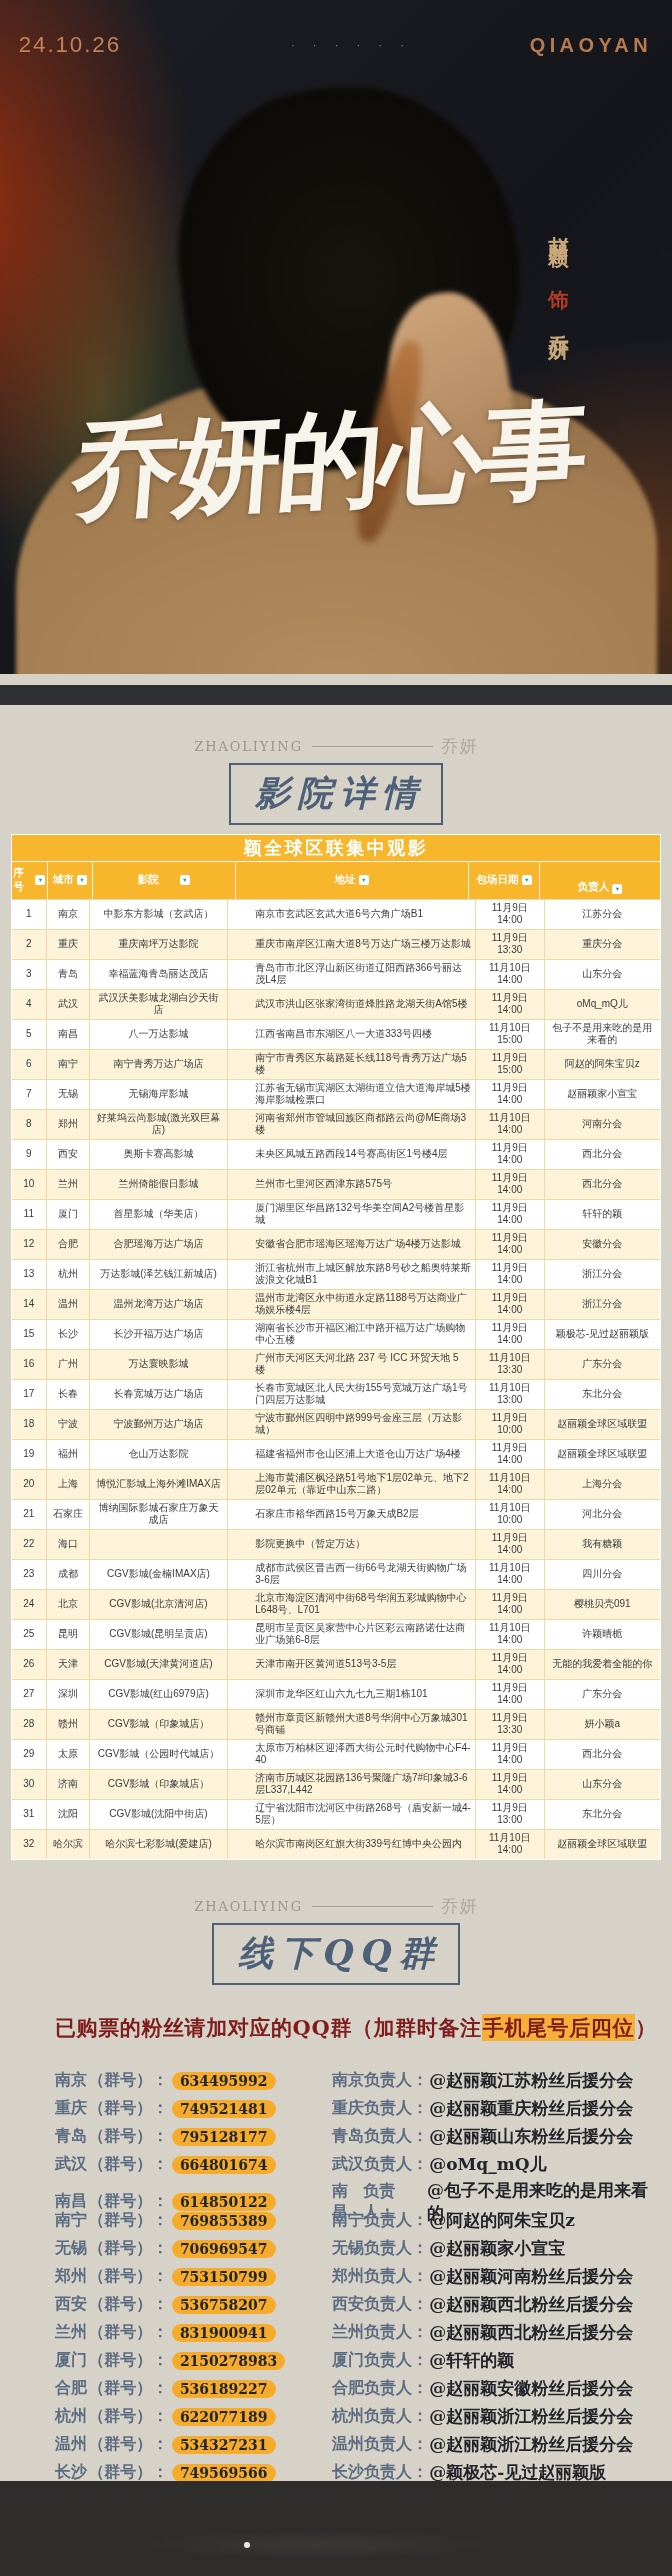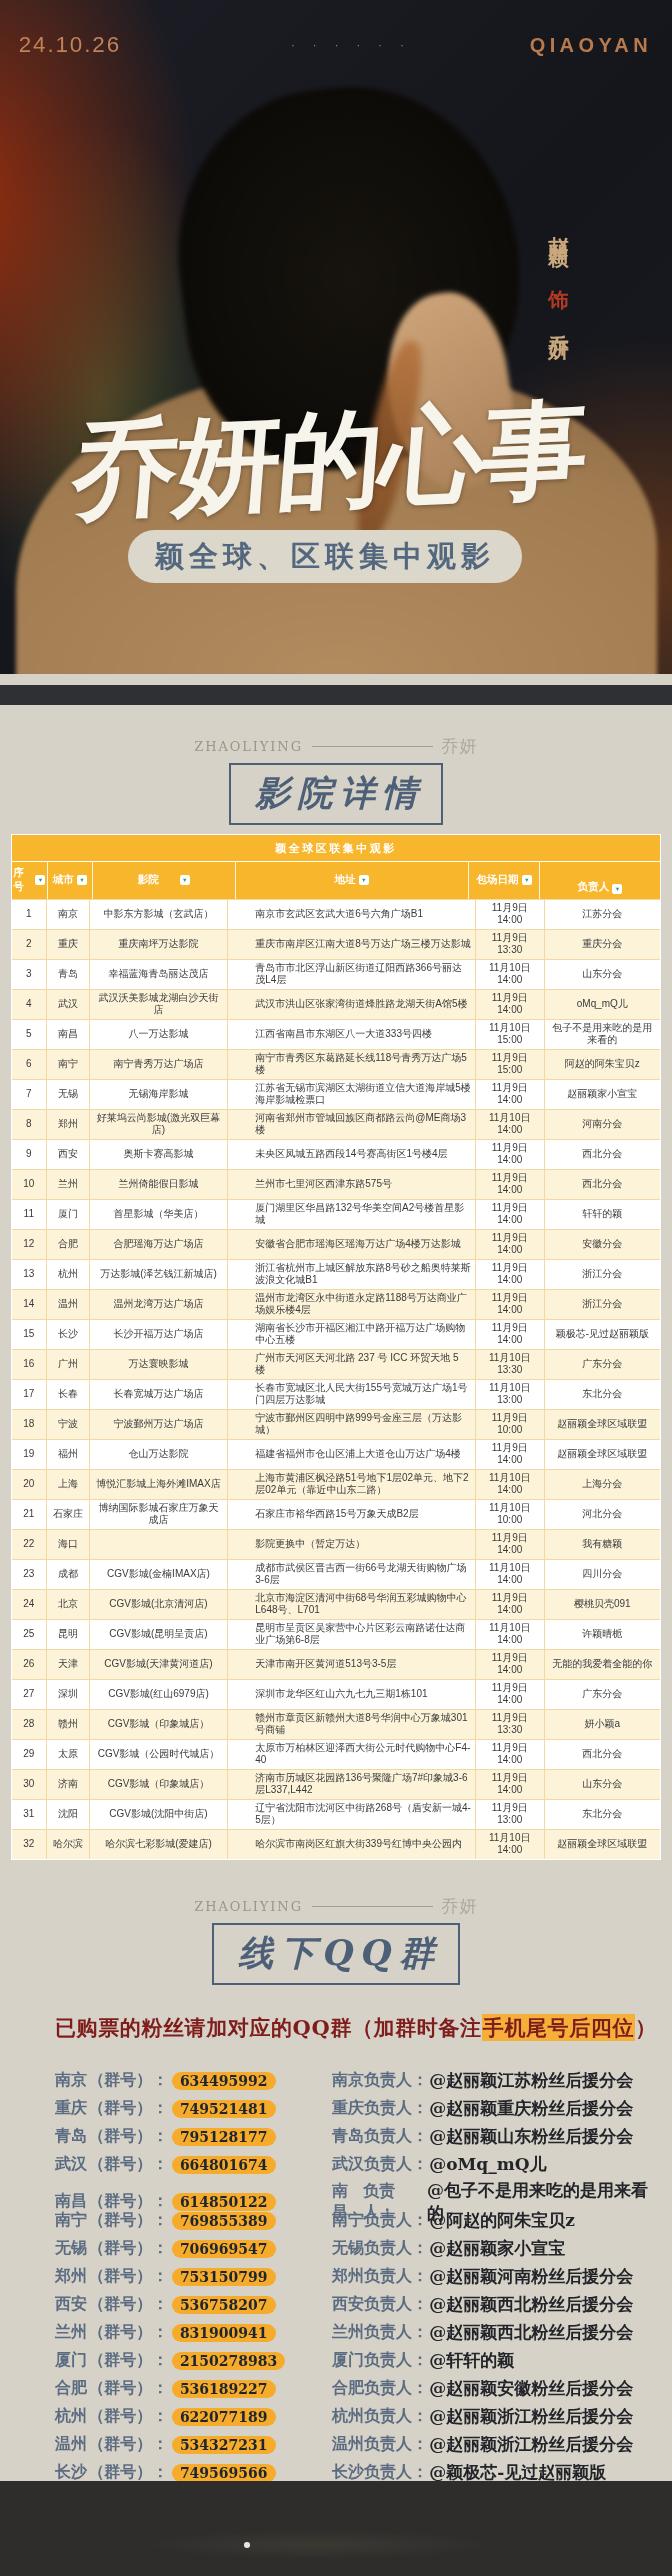--- a/index.html
+++ b/index.html
@@ -35,21 +35,21 @@
   .cinema-head { margin-top:30px; }
   .qq-head { margin-top:35px; }
   .eyebrow { display:flex; align-items:center; justify-content:center; gap:8.7px; color:#9b968a; }
   .eyebrow .brand { font-family:"DejaVu Serif", serif; font-size:13px; letter-spacing:1.9px; }
   .eyebrow .line { width:121px; height:1.2px; background:#a49f93; }
   .eyebrow .qiao { font-size:17px; color:#aeA9a0; color:#aea99e; letter-spacing:1.2px; }
   .title-box { display:inline-block; margin-top:5px; border:2.5px solid #4d6077; color:#4d6077; font-size:35px; font-weight:bold; letter-spacing:7.5px; padding:5px 16px 6.2px 24px; font-style:italic; font-family:"DejaVu Serif", serif; background:transparent; }
 
   
   .cinema-table { width:650px; margin:8.7px auto 0 auto; border:1.2px solid #ffffff; background:#fff; }
-  .tcaption { background:#f8b62d; color:#fff; text-align:center; font-size:11px; font-weight:bold; letter-spacing:2.5px; height:26px; line-height:26px; }
+  .tcaption { background:#f8b62d; color:#fff; text-align:center; font-size:18px; font-weight:bold; letter-spacing:2.5px; height:26px; line-height:26px; }
   .thead { display:flex; background:#f8b62d; border-top:1.9px solid #ffffff; }
   .th { color:#fff; font-size:10.6px; font-weight:bold; display:flex; align-items:center; justify-content:center; gap:3.1px; padding:4.4px 1.2px; border-right:1.2px solid rgba(255,255,255,.85); }
   .th:last-child { border-right:none;align-items:flex-end; }
   .filter { width:10px; height:10px; background:#fff; border-radius:1.9px; color:#2e9f87; font-size:5.6px; display:inline-flex; align-items:center; justify-content:center; flex:none; }
   .tr { display:flex; background:#ffffff; border-top:0.6px solid #f2d9a4; }
   .tr:nth-child(even) { background:#fcf3d9; }
   .td { font-size:10px; color:#3a3a3a; padding:2.5px 3.7px; display:flex; align-items:center; justify-content:center; text-align:center; border-right:0.6px solid #f2d9a4; min-height:17px; line-height:1.2; }
   .td:last-child { border-right:none; }
   .c0 { width:5.5%; } .c1 { width:7%; } .c2 { width:22%;gap:21px; } .c3 { width:36%; } .c4 { width:11%; } .c5 { width:18.5%; }
   .td.addr { justify-content:flex-start; text-align:left;margin-left:24px; }
@@ -83,21 +83,20 @@
     <div class="shape strand-shape"></div>
     <div class="poster-date">24.10.26</div>
     <div class="poster-dots">· · · · · ·</div>
     <div class="poster-brand">QIAOYAN</div>
     <div class="poster-credit">
       <span>赵丽颖</span>
       <span class="role">饰</span>
       <span>乔妍</span>
     </div>
     <div class="movie-title">乔妍的心事</div>
-    <div class="screening-badge">颖全球、区联集中观影</div>
   </div>
 
   <div class="divider-light"></div>
   <div class="divider-dark"></div>
 
   <div class="section-head cinema-head">
     <div class="eyebrow">
       <span class="brand">ZHAOLIYING</span>
       <span class="line"></span>
       <span class="qiao">乔妍</span>

